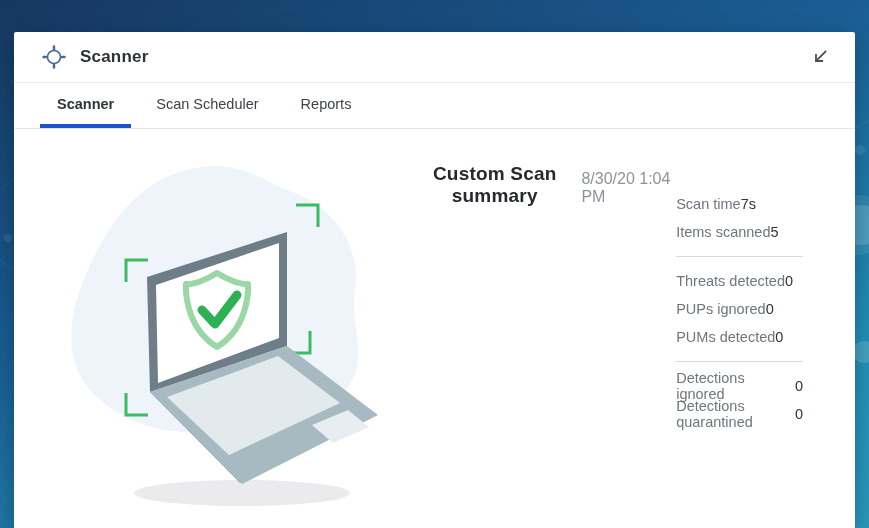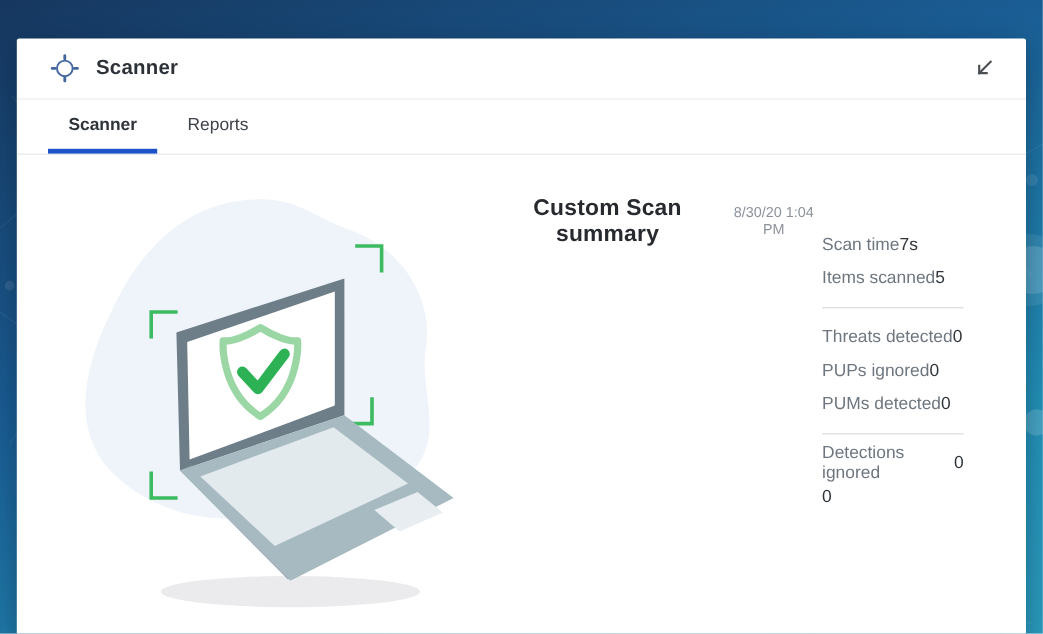--- a/index.html
+++ b/index.html
@@ -75,23 +75,23 @@
     margin-left: 2px; margin-right: 38px;
     padding-top: 34px;
     display: flex; flex-direction: row;
   }
   .summary-title {
     text-align: center;
     font-size: 19px; font-weight: 700; color: #26292e;
     letter-spacing: 0.2px;
   }
   .summary-date {
-    text-align: center;
+    text-align: left;
     margin-top: 7px;
-    font-size: 12px; color: #8d939b;
+    font-size: 16px; color: #8d939b;
   }
   .rows { margin-top: 27px; }
   .row {
     display: flex; justify-content: flex-start; align-items: center;
     height: 28px;
   }
   .row-label { font-size: 14.5px; color: #6e767f; }
   .row-value { font-size: 14.5px; color: #2f343a; }
   .row-divider {
     border: none; border-top: 1px solid #d8dbde;
@@ -168,20 +168,23 @@
         </g>
       </svg>
     </span>
   </div>
 
   <div class="tabs">
     <div class="tab active">
       <span>Scanner</span>
     </div>
     <div class="tab">
+      <span>Scan Scheduler</span>
+    </div>
+    <div class="tab">
       <span>Reports</span>
     </div>
   </div>
 
   <div class="content">
 
     <div class="illus-col">
       <svg width="350" height="370" viewBox="0 0 350 370">
 
         <path d="M152,14
@@ -251,20 +254,21 @@
           <span class="row-value">0</span>
         </div>
 
         <hr class="row-divider">
 
         <div class="row">
           <span class="row-label">Detections ignored</span>
           <span class="row-value">0</span>
         </div>
         <div class="row">
+          <span class="row-label">Detections quarantined</span>
           <span class="row-value">0</span>
         </div>
       </div>
 
       <div class="btn-row">
       </div>
     </div>
 
   </div>
 </div>

